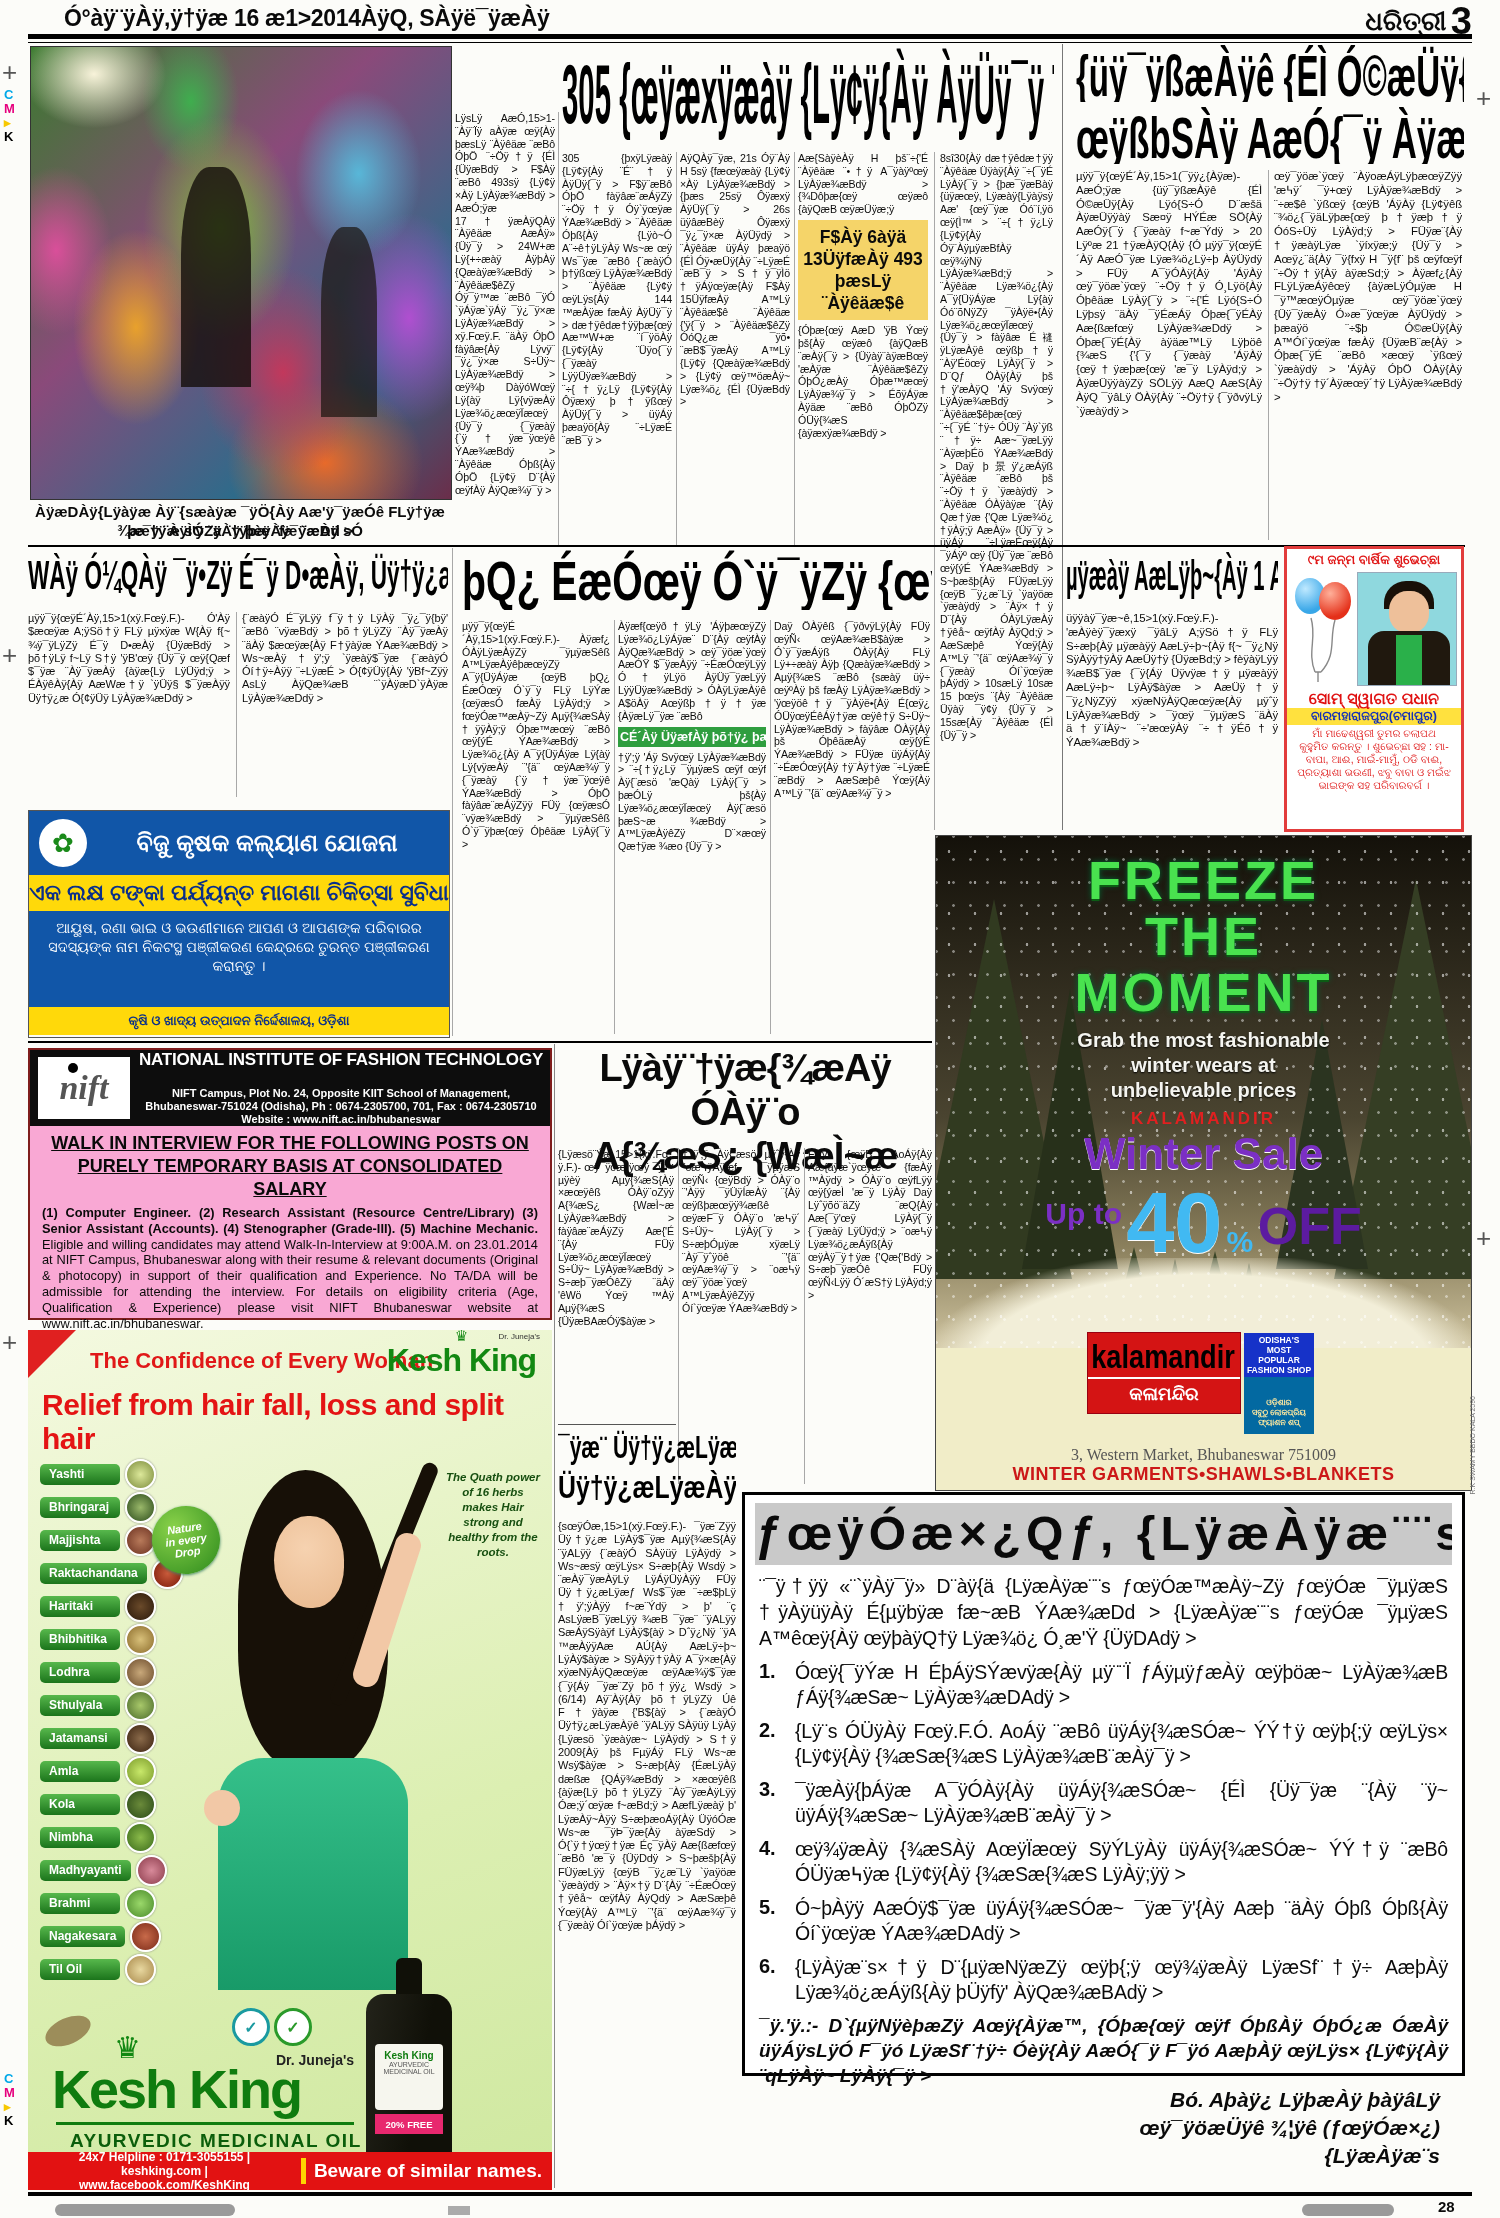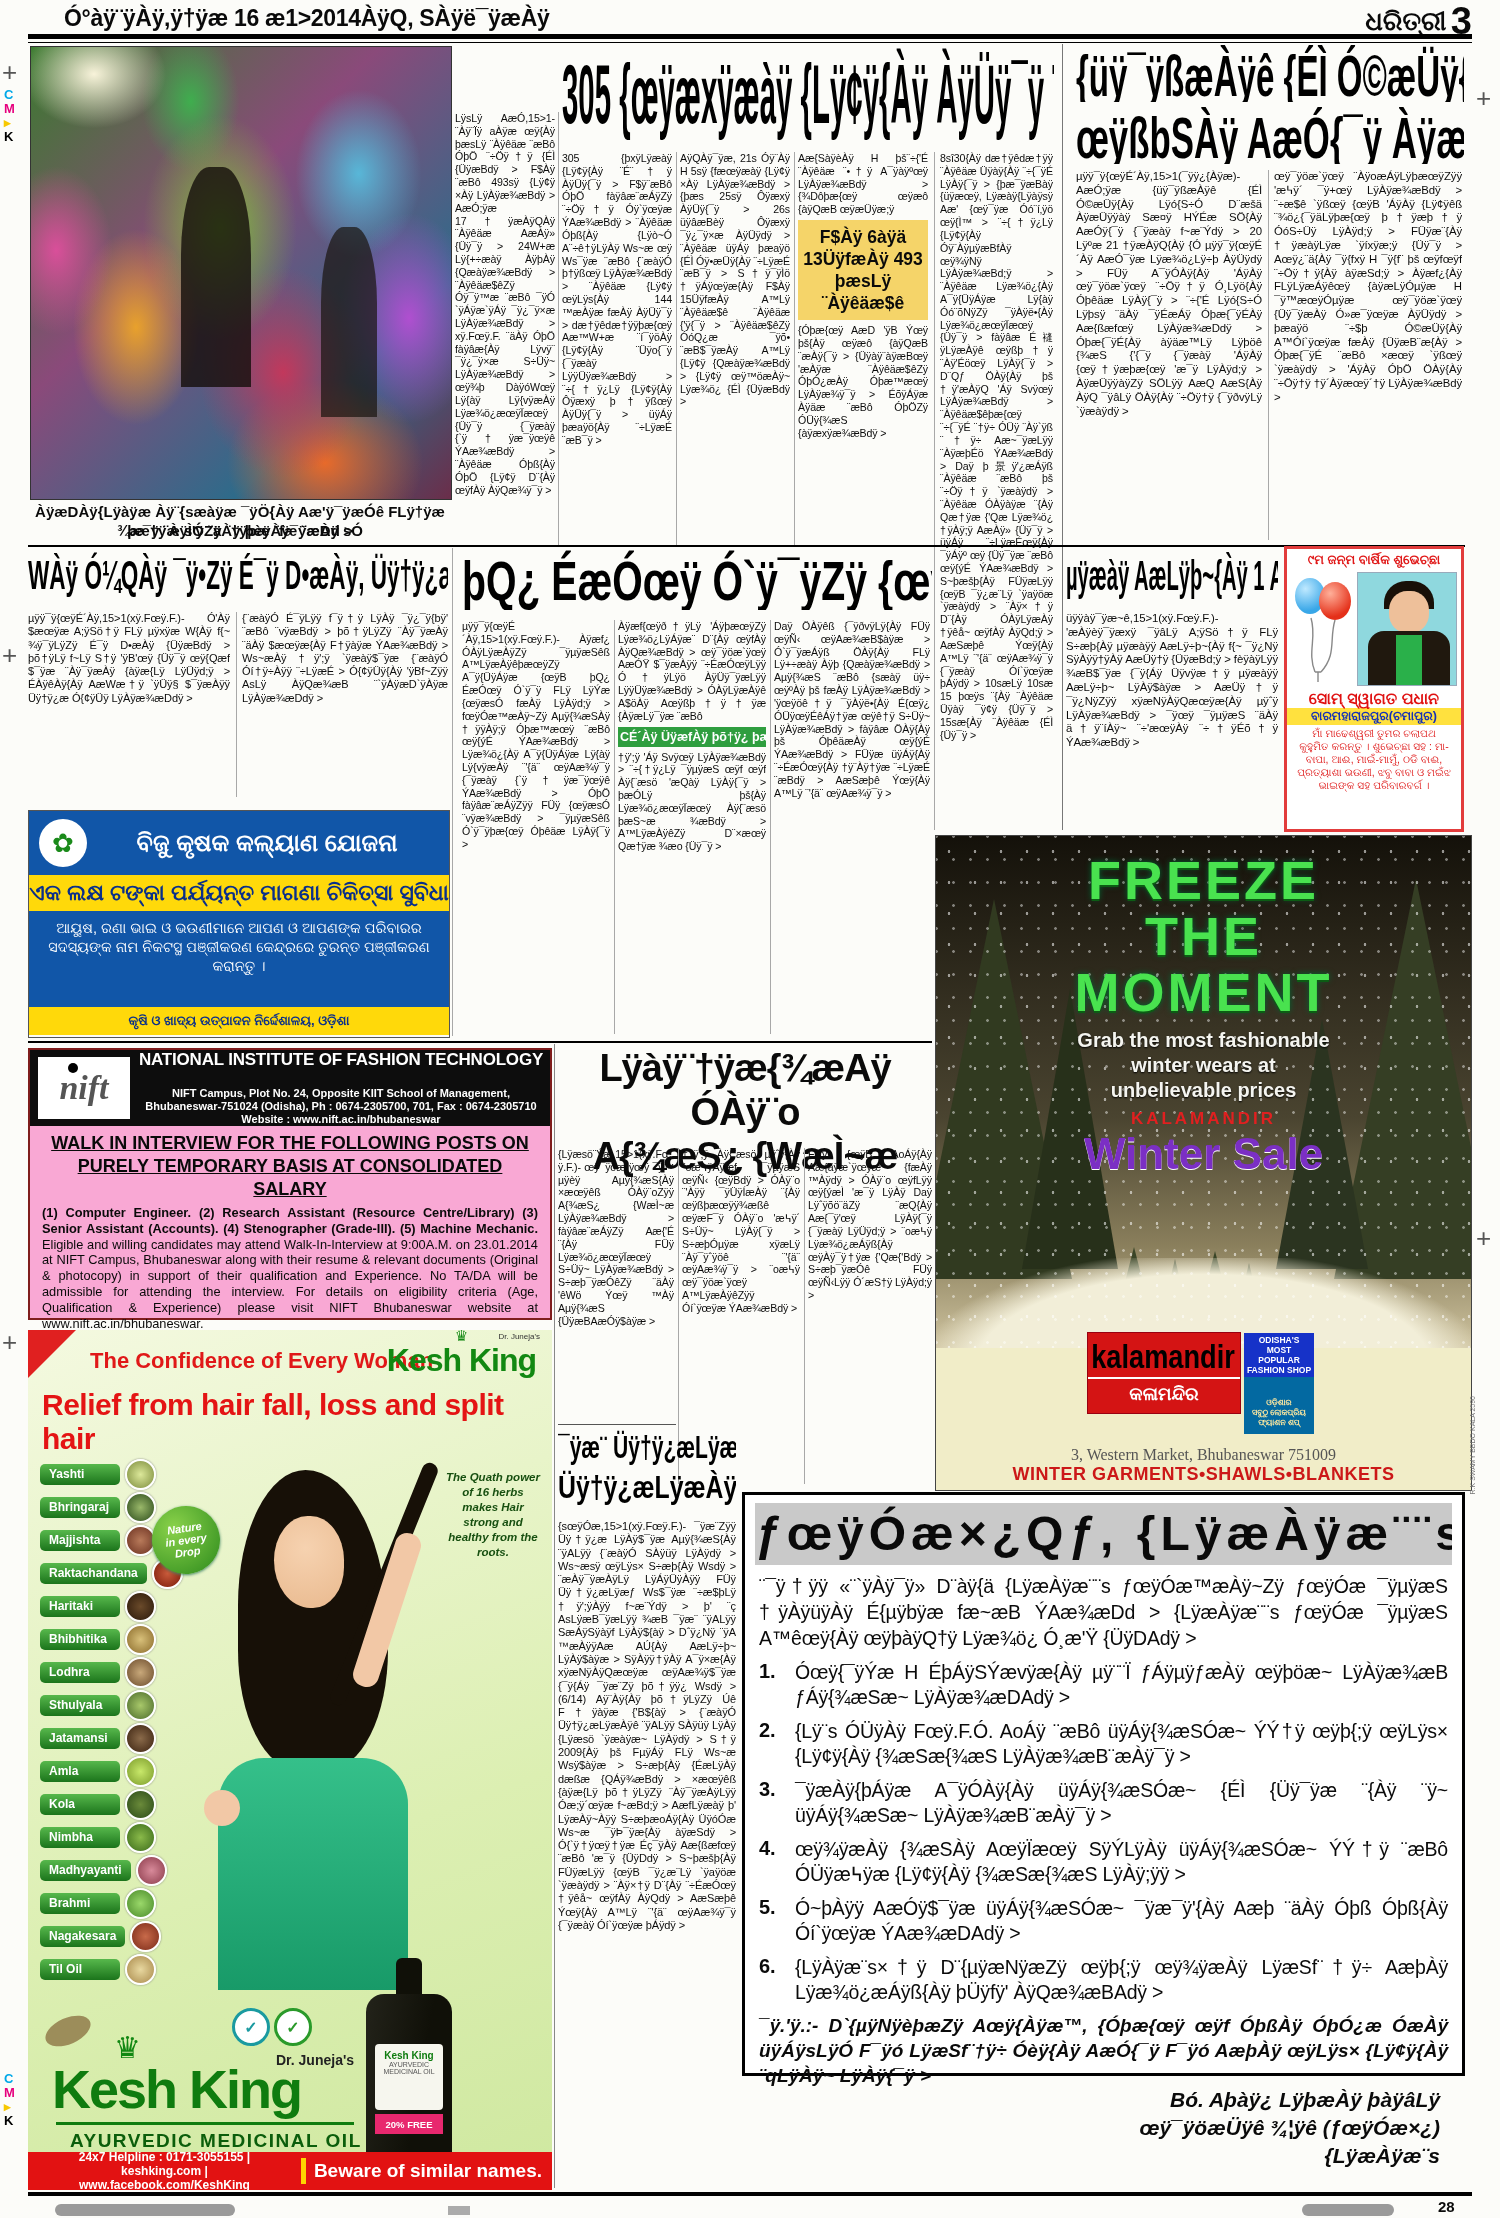--- a/index.html
+++ b/index.html
@@ -189,20 +189,26 @@
         <div>THE</div>
         <div>MOMENT</div>
       </div>
       <div style="position:relative;text-align:center;margin-top:8px;color:#f5f5f0;font-weight:bold;font-size:20px;line-height:25px;text-shadow:0 1px 2px #000;">
         <div>Grab the most fashionable</div>
         <div>winter wears at</div>
         <div>unbelievable prices</div>
       </div>
       <div style="position:relative;text-align:center;margin-top:6px;color:#e02020;font-weight:bold;font-size:17px;letter-spacing:3px;">KALAMANDIR</div>
       <div style="position:relative;text-align:center;color:#7b2fc4;font-weight:bold;font-size:44px;text-shadow:0 1px 0 #fff;">Winter Sale</div>
+      <div style="position:relative;text-align:center;margin-top:-6px;">
+        <span style="color:#7b2fc4;font-weight:bold;font-size:30px;vertical-align:28px;">Up to</span>
+        <span style="color:#41b9f2;font-weight:bold;font-size:86px;text-shadow:0 1px 0 #fff;">40</span>
+        <span style="color:#41b9f2;font-weight:bold;font-size:30px;">%</span>
+        <span style="color:#5c1ba0;font-weight:bold;font-size:52px;vertical-align:8px;">OFF</span>
+      </div>
     </div>
     <div style="position:absolute;left:0;right:0;top:512px;bottom:0;background:#f1edc8;"></div>
     <div style="position:absolute;left:152px;top:497px;width:152px;height:80px;background:#d41414;color:#fff;text-align:center;box-shadow:0 0 0 1px #901;">
       <div class="hl" style="height:44px;"><span class="cx" style="font-size:34px;transform:scaleX(.80);letter-spacing:0;padding:4px;">kalamandir</span></div>
       <div style="border-top:2px solid #fff;font-weight:bold;font-size:18px;line-height:30px;">କଳାମନ୍ଦିର</div>
     </div>
     <div style="position:absolute;left:308px;top:497px;width:70px;height:80px;">
       <div style="background:#1632c8;height:42px;padding-top:2px;">
         <div class="kala-badge-line" style="font-size:8.5px;line-height:10px;">ODISHA'S</div>
         <div class="kala-badge-line" style="font-size:8.5px;line-height:10px;">MOST</div>

